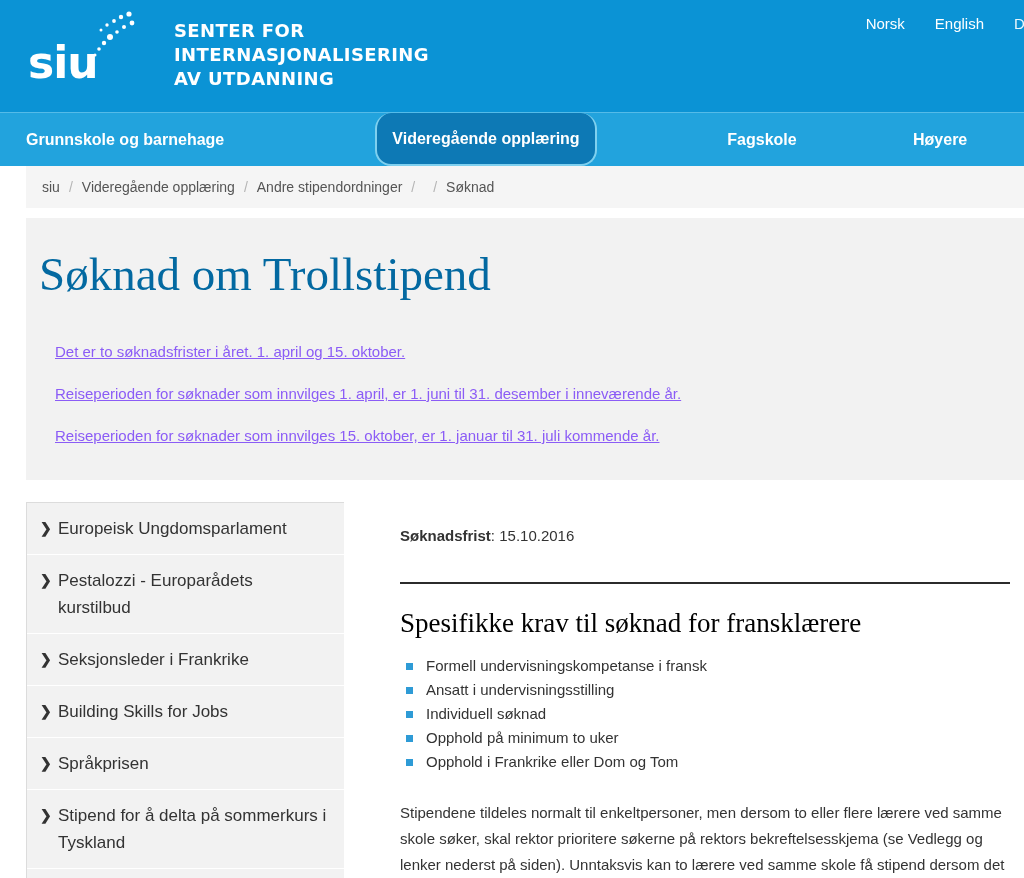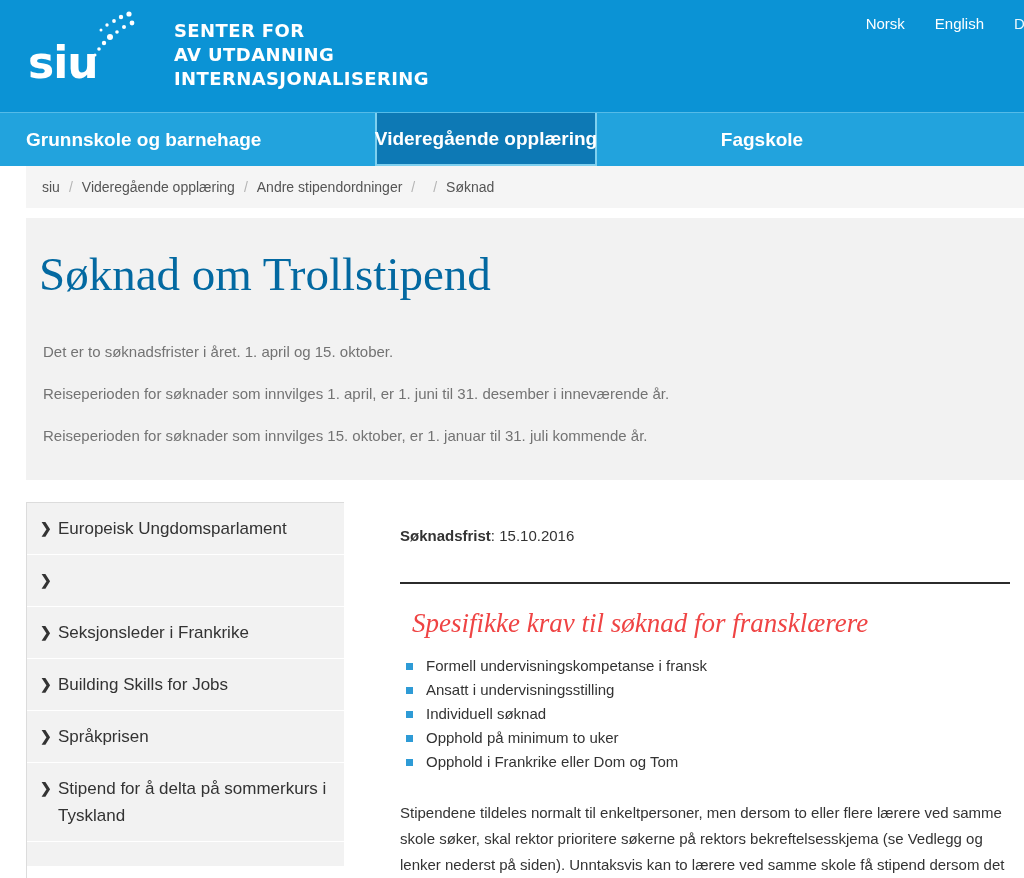--- a/index.html
+++ b/index.html
@@ -90,25 +90,26 @@
     display: flex;
     height: 53px;
     background: #22a3dd;
     border-top: 1px solid #55bbe8;
   }
   .navitem {
     display: flex;
     align-items: center;
     justify-content: center;
     color: #ffffff;
-    font-size: 19px;
+    font-size: 16px;
     font-weight: 700;
     text-decoration: none;
     white-space: nowrap;
     box-sizing: border-box;
+    border-radius: 16px;
   }
   .navitem.n0 { width: 375px; justify-content: flex-start; padding-left: 26px; }
   .navitem.n1 {
     width: 222px;
     background: #0d79b5;
     border-left: 2px solid #7fd0ef;
     border-right: 2px solid #7fd0ef;
     border-bottom: 2px solid #7fd0ef;
   }
   .navitem.n2 { width: 298px; padding-left: 32px; }
@@ -144,24 +145,25 @@
   }
   .page-title {
     font-family: "Liberation Serif", serif;
     font-size: 47px;
     line-height: 52px;
     font-weight: 400;
     color: #0369a1;
     margin: 0 0 42px 0;
   }
   .intro p {
-    margin: 0 0 22px 4px;
+    margin: 0 0 22px 16px;
     font-size: 15px;
     line-height: 20px;
-    color: #737373;
+    color: #8b5cf6;
+    text-decoration: underline;
   }
   .intro p:last-child { margin-bottom: 0; }
 
   
   .cols {
     display: flex;
     margin-top: 22px;
   }
   .sidebar {
     width: 318px;
@@ -208,23 +210,22 @@
   .rule {
     border: none;
     border-top: 2px solid #2b2b2b;
     margin: 36px 0 0 0;
   }
   .sec-title {
     font-family: "Liberation Serif", serif;
     font-size: 27px;
     line-height: 34px;
     font-weight: 400;
-    color: #ef4444;
-    margin: 22px 0 14px 12px;
-    font-style: italic;
+    color: #000000;
+    margin: 22px 0 14px 0;
   }
   ul.reqs {
     list-style: none;
     margin: 0;
     padding: 0 0 0 6px;
   }
   ul.reqs li {
     position: relative;
     padding-left: 20px;
     font-size: 15px;
@@ -273,30 +274,31 @@
           <circle cx="35" cy="22" r="1.8"></circle>
           <circle cx="28" cy="27" r="3.0"></circle>
           <circle cx="22" cy="33" r="2.2"></circle>
           <circle cx="17" cy="39" r="1.8"></circle>
           <circle cx="13" cy="45" r="1.5"></circle>
         </g>
       </svg>
     </div>
     <div class="brand-text">
       <div>SENTER FOR</div>
+      <div>INTERNASJONALISERING</div>
       <div>AV UTDANNING</div>
-      <div>INTERNASJONALISERING</div>
     </div>
   </div>
 </div>
 
 <nav class="mainnav">
   <a class="navitem n0" href="#">Grunnskole og barnehage</a>
   <a class="navitem n1" href="#">Videregående opplæring</a>
   <a class="navitem n2" href="#">Fagskole</a>
+  <a class="navitem n3" href="#">Høyere</a>
 </nav>
 
 <div class="page">
 
   <div class="breadcrumb">
     <a class="crumb" href="#">siu</a>
     <span class="crumb-sep">/</span>
     <a class="crumb" href="#">Videregående opplæring</a>
     <span class="crumb-sep">/</span>
     <a class="crumb" href="#">Andre stipendordninger</a>
@@ -314,20 +316,21 @@
 
   <div class="cols">
 
     <aside class="sidebar">
       <a class="side-item" href="#">
         <span class="chev">❯</span>
         <span class="side-label">Europeisk Ungdomsparlament</span>
       </a>
       <a class="side-item" href="#">
         <span class="chev">❯</span>
+        <span class="side-label">Pestalozzi - Europarådets kurstilbud</span>
       </a>
       <a class="side-item" href="#">
         <span class="chev">❯</span>
         <span class="side-label">Seksjonsleder i Frankrike</span>
       </a>
       <a class="side-item" href="#">
         <span class="chev">❯</span>
         <span class="side-label">Building Skills for Jobs</span>
       </a>
       <a class="side-item" href="#">

